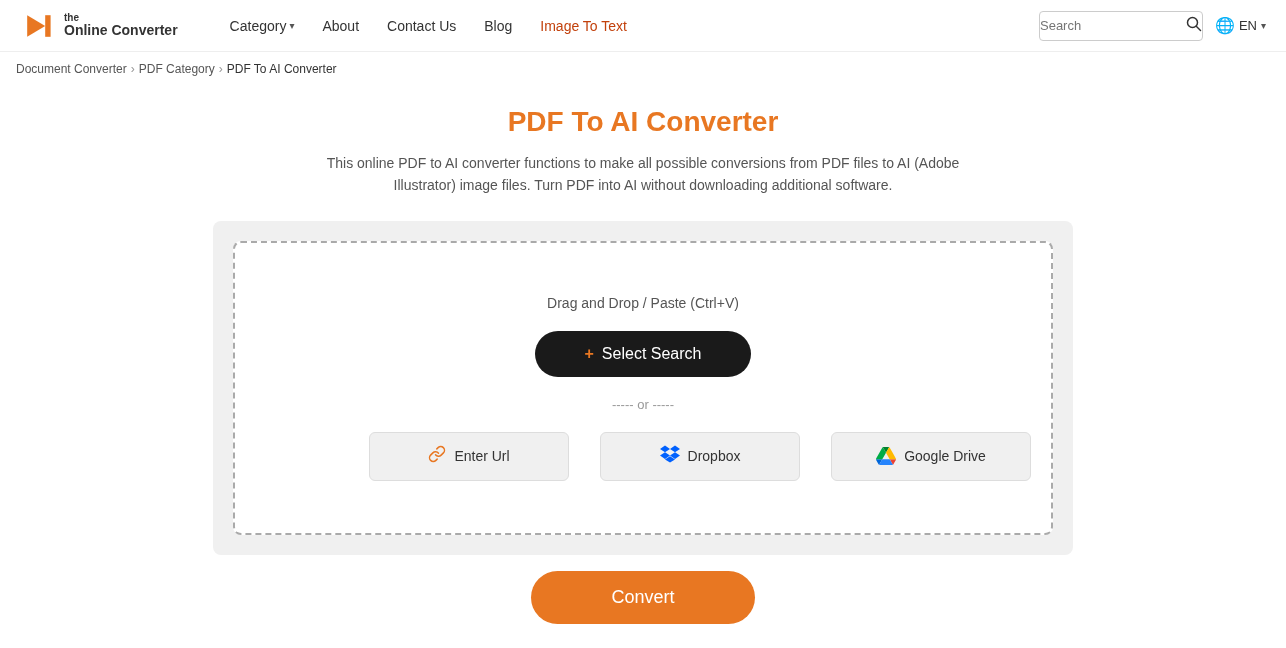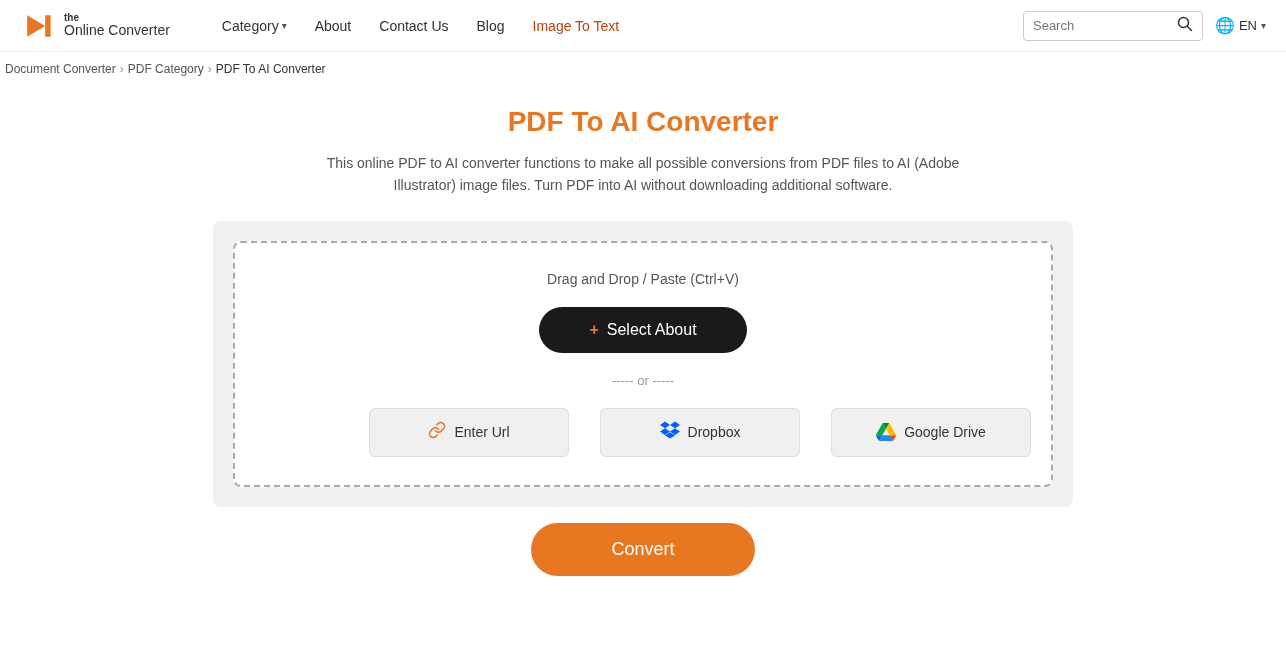--- a/index.html
+++ b/index.html
@@ -30,21 +30,21 @@
       flex-direction: column;
       line-height: 1.1;
     }
     .logo-the {
       font-size: 10px;
       color: #333;
       font-weight: bold;
     }
     .logo-main {
       font-size: 14px;
-      font-weight: normal;
+      font-weight: bold;
       color: #333;
     }
     .nav {
       display: flex;
       align-items: center;
       gap: 4px;
       flex: 1;
     }
     .nav-item {
       padding: 8px 12px;
@@ -61,24 +61,24 @@
     }
     .chevron {
       font-size: 10px;
       color: #555;
     }
     .search-area {
       display: flex;
       align-items: center;
       border: 1px solid #ccc;
       border-radius: 4px;
-      padding: 4px 9px;
+      padding: 4px 0;
       margin-left: auto;
       gap: 6px;
-      width: 180px;
+      width: 164px;
     }
     .search-input {
       border: none;
       outline: none;
       font-size: 13px;
       width: 100%;
       color: #555;
     }
     .search-icon-btn {
       background: none;
@@ -97,21 +97,21 @@
       font-size: 13px;
       color: #333;
     }
     .globe-icon {
       font-size: 16px;
       color: #555;
     }
 
     
     .breadcrumb {
-      padding: 10px 5px;
+      padding: 10px 16px;
       font-size: 12px;
       color: #555;
       display: flex;
       align-items: center;
       gap: 4px;
     }
     .breadcrumb a {
       color: #555;
       text-decoration: none;
     }
@@ -145,21 +145,21 @@
       background: #f0f0f0;
       border-radius: 8px;
       padding: 20px;
       width: 860px;
       max-width: 100%;
     }
     .upload-box {
       border: 2px dashed #aaa;
       border-radius: 8px;
       background: #fff;
-      padding: 28px 20px;
+      padding: 52px 20px;
       display: flex;
       flex-direction: column;
       align-items: center;
       gap: 20px;
     }
     .drag-drop-text {
       color: #555;
       font-size: 14px;
     }
     .select-files-btn {
@@ -290,21 +290,21 @@
 <main class="main">
   <h1 class="page-title">PDF To AI Converter</h1>
   <p class="page-desc">This online PDF to AI converter functions to make all possible conversions from PDF files to AI (Adobe Illustrator) image files. Turn PDF into AI without downloading additional software.</p>
 
   <div class="upload-container">
     <div class="upload-box">
       <span class="drag-drop-text">Drag and Drop / Paste (Ctrl+V)</span>
 
       <button class="select-files-btn">
         <span class="plus-icon">+</span>
-        <span>Select About</span>
+        <span>Select Search</span>
       </button>
 
       <span class="or-divider">----- or -----</span>
 
       <div class="source-buttons">
         <button class="source-btn">
           <span class="link-icon">
             <svg width="18" height="18" viewBox="0 0 24 24" fill="none">
               <path d="M10 13a5 5 0 0 0 7.54.54l3-3a5 5 0 0 0-7.07-7.07l-1.72 1.71" stroke="#e87722" stroke-width="2" stroke-linecap="round" stroke-linejoin="round"></path>
               <path d="M14 11a5 5 0 0 0-7.54-.54l-3 3a5 5 0 0 0 7.07 7.07l1.71-1.71" stroke="#e87722" stroke-width="2" stroke-linecap="round" stroke-linejoin="round"></path>

